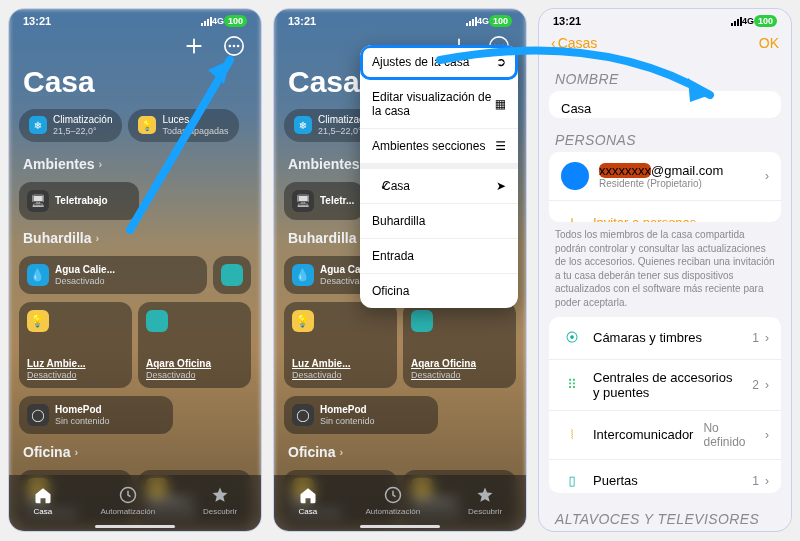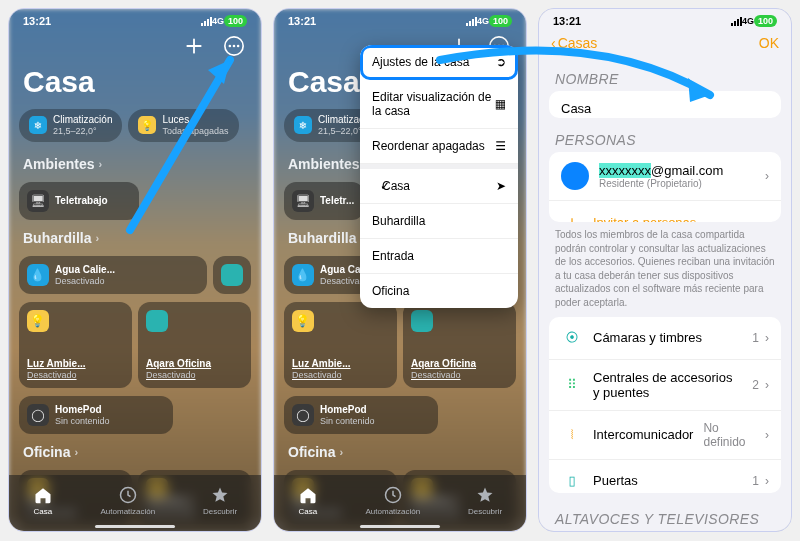--- a/index.html
+++ b/index.html
@@ -85,21 +85,21 @@
   .list { background:#fff; margin:0 10px; border-radius:10px; overflow:hidden; }
   .li { padding:10px 12px; font-size:13px; display:flex; align-items:center; gap:10px; border-bottom:0.5px solid #eee; position:relative; }
   .li:last-child { border-bottom:none; }
   .li .sub { font-size:10px; color:#8a8a8e; }
   .li .right { margin-left:auto; display:flex; align-items:center; gap:6px; color:#8a8a8e; font-size:12px; }
   .li .avatar { width:28px; height:28px; border-radius:50%; background:#0a84ff; flex-shrink:0; }
   .li .ico { width:22px; height:22px; display:flex; align-items:center; justify-content:center; flex-shrink:0; }
   .invite { color:#f59e0b; }
   .plus-ic { width:22px; height:22px; color:#f59e0b; font-size:18px; display:flex; align-items:center; justify-content:center; }
   .hint { font-size:10px; color:#8a8a8e; padding:6px 16px 0; line-height:1.35; }
-  .redact { background:#5eead4; color:#000; border-radius:0; }
+  .redact { background:#c2410c; color:#000; border-radius:6px; }
 
   
   .arrow { position:absolute; pointer-events:none; }
   .arrow path, .arrow line { stroke:#17a2ff; stroke-width:8; fill:none; stroke-linecap:round; }
   .arrow polygon { fill:#17a2ff; }
 </style>
 </head>
 <body>
 
 <div class="container">
@@ -347,21 +347,21 @@
       <div class="menu">
         <div class="mi hl">
             <span>Ajustes de la casa</span>
             <span>➲</span>
           </div>
         <div class="mi">
             <span>Editar visualización de la casa</span>
             <span>▦</span>
           </div>
         <div class="mi">
-            <span>Reordenar apagadas</span>
+            <span>Ambientes secciones</span>
             <span>☰</span>
           </div>
         <hr>
         <div class="mi sel">
             <span>Casa</span>
             <span>➤</span>
           </div>
         <div class="mi">
             <span>Buhardilla</span>
           </div>

